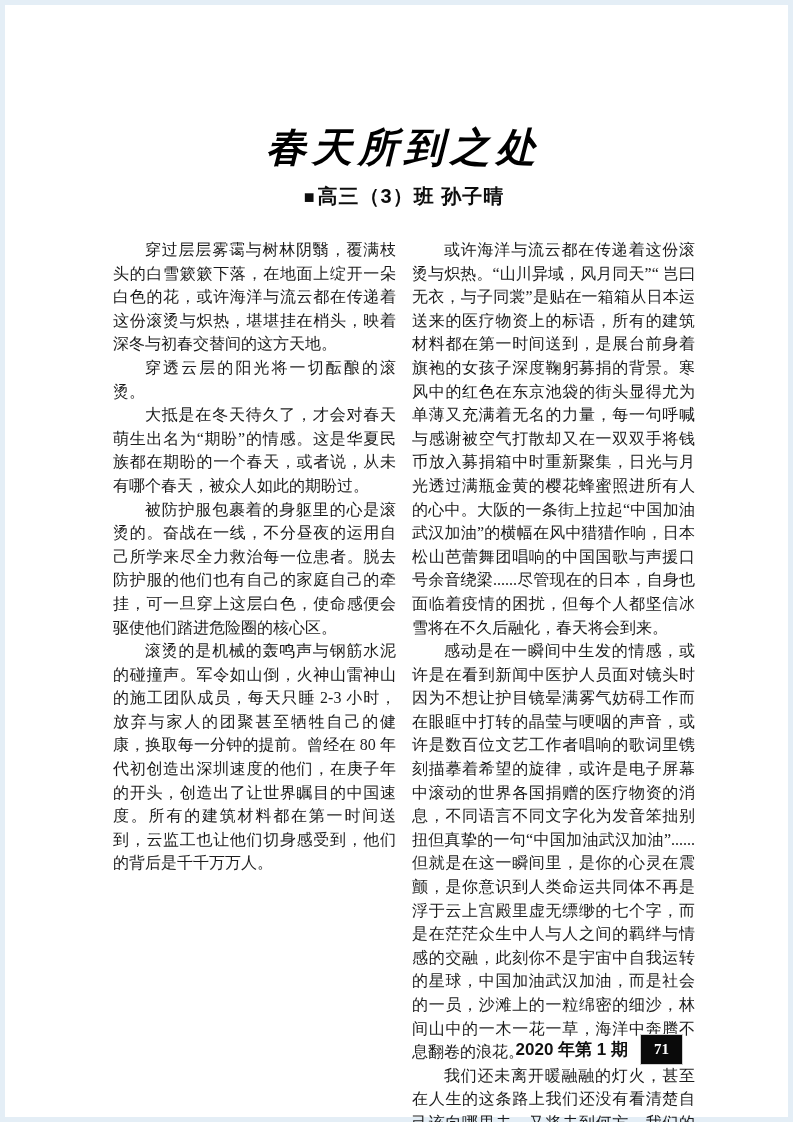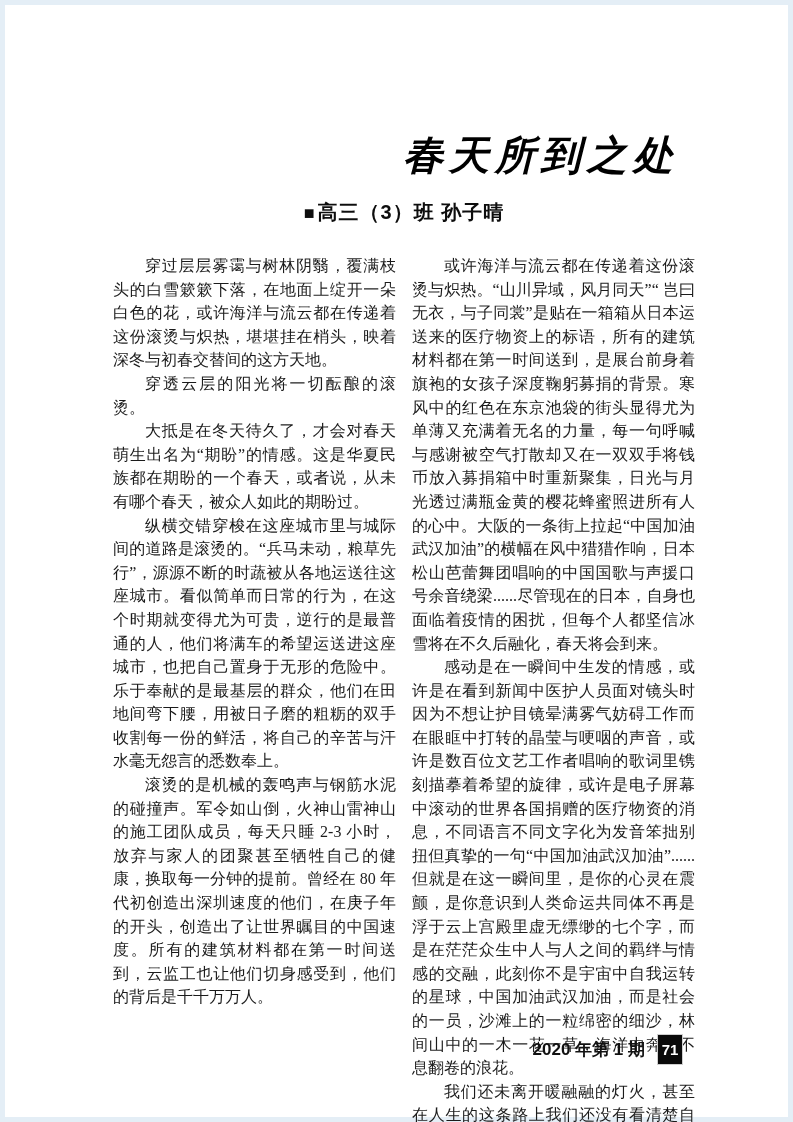--- a/index.html
+++ b/index.html
@@ -18,22 +18,22 @@
   }
   .page-inner {
     position: absolute;
     left: 113px; top: 112px; width: 582px;
   }
   .title {
     font-size: 40px;
     font-weight: 700;
     font-style: italic;
     letter-spacing: 6px;
-    text-align: right;
-    margin: 16px;
+    text-align: center;
+    margin: 8px;
     color: #000;
   }
   .byline {
     margin-top: 0;
     text-align: center;
     font-family: "Liberation Sans", "DejaVu Sans", sans-serif;
     font-size: 20px;
     font-weight: 700;
     color: #0d0d0d;
     letter-spacing: 1px;
@@ -64,24 +64,24 @@
     align-items: center;
     gap: 13px;
   }
   .issue {
     font-family: "Liberation Sans", "DejaVu Sans", sans-serif;
     font-size: 17px;
     font-weight: 700;
     color: #111;
   }
   .page-number-badge {
-    width: 24px; height: 29px;
+    width: 41px; height: 29px;
     background: var(--page-number-bg, #0a0a0a);
     color: var(--page-number-fg, #ffffff);
-    font-family: Liberation Sans, sans-serif;
+    font-family: Liberation Serif, serif;
     font-size: 15px;
     font-weight: 700;
     display: flex;
     align-items: center;
     justify-content: center;
     box-shadow: 0 0 0 1px #cfcfcf;
   }
 </style>
 </head>
 <body>
@@ -91,21 +91,21 @@
 <div class="page-inner">
   <h1 class="title">春天所到之处</h1>
   <div class="byline">
     <span class="marker">■</span><span>高三（3）班 孙子晴</span>
   </div>
   <div class="columns">
     <div class="col">
         <p>穿过层层雾霭与树林阴翳，覆满枝头的白雪簌簌下落，在地面上绽开一朵白色的花，或许海洋与流云都在传递着这份滚烫与炽热，堪堪挂在梢头，映着深冬与初春交替间的这方天地。</p>
         <p>穿透云层的阳光将一切酝酿的滚烫。</p>
         <p>大抵是在冬天待久了，才会对春天萌生出名为“期盼”的情感。这是华夏民族都在期盼的一个春天，或者说，从未有哪个春天，被众人如此的期盼过。</p>
-        <p>纵横交错穿梭在这座城市里与城际间的道路是滚烫的。“兵马未动，粮草先行”，源源不断的时蔬被从各地运送往这座城市。看似简单而日常的行为，在这个时期就变得尤为可贵，逆行的是最普通的人，他们将满车的希望运送进这座城市，也把自己置身于无形的危险中。乐于奉献的是最基层的群众，他们在田地间弯下腰，用被日子磨的粗粝的双手收割每一份的鲜活，将自己的辛苦与汗水毫无怨言的悉数奉上。</p>
+        <p>被防护服包裹着的身躯里的心是滚烫的。奋战在一线，不分昼夜的运用自己所学来尽全力救治每一位患者。脱去防护服的他们也有自己的家庭自己的牵挂，可一旦穿上这层白色，使命感便会驱使他们踏进危险圈的核心区。</p>
         <p>滚烫的是机械的轰鸣声与钢筋水泥的碰撞声。军令如山倒，火神山雷神山的施工团队成员，每天只睡 2-3 小时，放弃与家人的团聚甚至牺牲自己的健康，换取每一分钟的提前。曾经在 80 年代初创造出深圳速度的他们，在庚子年的开头，创造出了让世界瞩目的中国速度。所有的建筑材料都在第一时间送到，云监工也让他们切身感受到，他们的背后是千千万万人。</p>
       </div>
     <div class="col">
         <p>或许海洋与流云都在传递着这份滚烫与炽热。“山川异域，风月同天”“ 岂曰无衣，与子同裳”是贴在一箱箱从日本运送来的医疗物资上的标语，所有的建筑材料都在第一时间送到，是展台前身着旗袍的女孩子深度鞠躬募捐的背景。寒风中的红色在东京池袋的街头显得尤为单薄又充满着无名的力量，每一句呼喊与感谢被空气打散却又在一双双手将钱币放入募捐箱中时重新聚集，日光与月光透过满瓶金黄的樱花蜂蜜照进所有人的心中。大阪的一条街上拉起“中国加油武汉加油”的横幅在风中猎猎作响，日本松山芭蕾舞团唱响的中国国歌与声援口号余音绕梁......尽管现在的日本，自身也面临着疫情的困扰，但每个人都坚信冰雪将在不久后融化，春天将会到来。</p>
         <p>感动是在一瞬间中生发的情感，或许是在看到新闻中医护人员面对镜头时因为不想让护目镜晕满雾气妨碍工作而在眼眶中打转的晶莹与哽咽的声音，或许是数百位文艺工作者唱响的歌词里镌刻描摹着希望的旋律，或许是电子屏幕中滚动的世界各国捐赠的医疗物资的消息，不同语言不同文字化为发音笨拙别扭但真挚的一句“中国加油武汉加油”......但就是在这一瞬间里，是你的心灵在震颤，是你意识到人类命运共同体不再是浮于云上宫殿里虚无缥缈的七个字，而是在茫茫众生中人与人之间的羁绊与情感的交融，此刻你不是宇宙中自我运转的星球，中国加油武汉加油，而是社会的一员，沙滩上的一粒绵密的细沙，林间山中的一木一花一草，海洋中奔腾不息翻卷的浪花。</p>
         <p>我们还未离开暖融融的灯火，甚至在人生的这条路上我们还没有看清楚自己该向哪里去，又将去到何方，我们的心灵仍然稚</p>
       </div>
   </div>
 </div>
 

